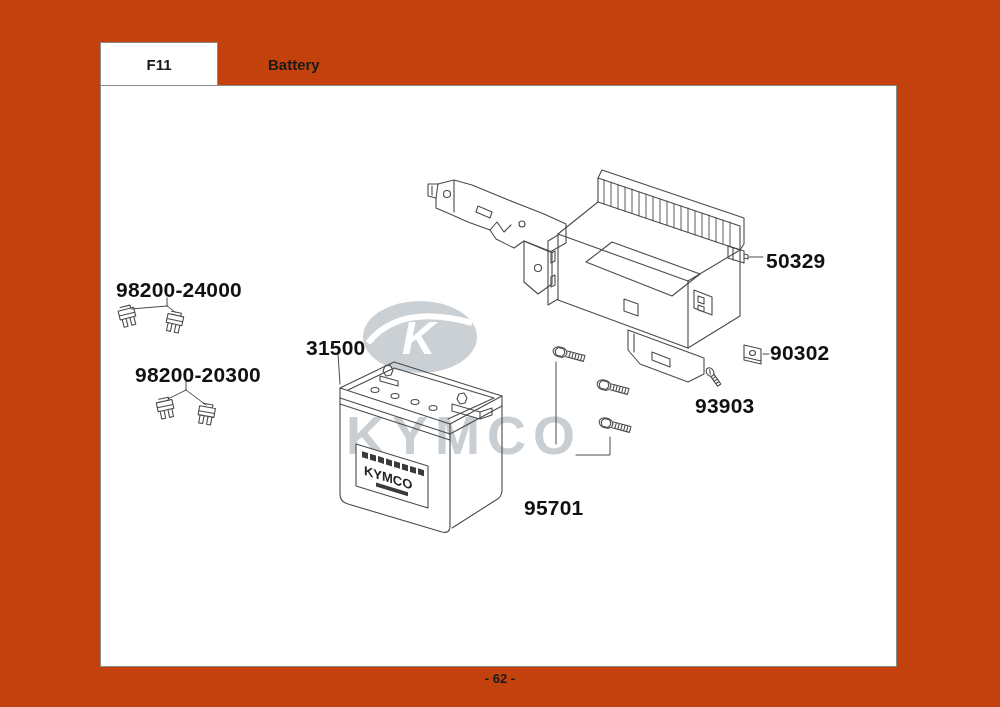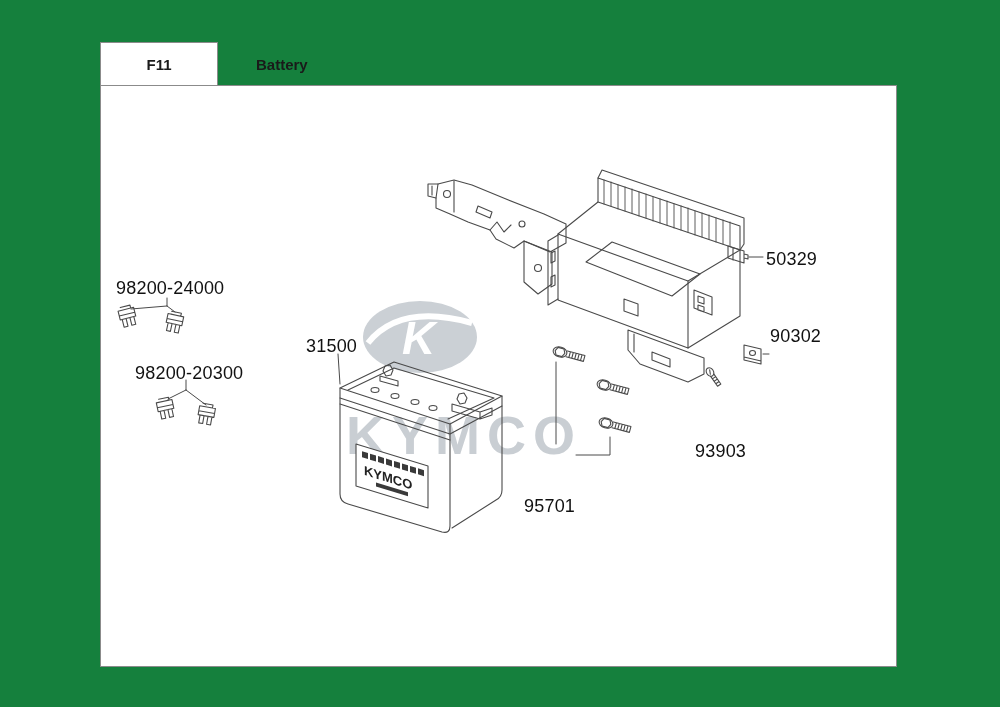--- a/index.html
+++ b/index.html
@@ -1,54 +1,54 @@
 <!DOCTYPE html>
 <html><head>
 <meta charset="utf-8">
 <style>
   * { margin:0; padding:0; box-sizing:border-box; }
   html,body { background:#ffffff; }
   body {
     width:1000px; height:707px; position:relative; overflow:hidden;
     font-family:"Liberation Sans", sans-serif; color:#1a1a1a;
   }
-  .page { position:absolute; inset:0; background:#15803d;padding-left:24px; }
+  .page { position:absolute; inset:0; background:#c2410c;padding-left:24px; }
 
   .frame {
     position:absolute; left:100px; top:85px; width:797px; height:582px;
     border:1px solid #8b8b8b; z-index:0; background:#fff;
   }
   .tab-box {
     position:absolute; left:100px; top:42px; width:118px; height:44px;
     border:1px solid #8b8b8b; background:#fff; z-index:4;
     display:flex; align-items:center; justify-content:center;
     font-weight:bold; font-size:15px;
   }
   .section-title {
-    position:absolute; left:256px; top:56px; z-index:4;
+    position:absolute; left:268px; top:56px; z-index:4;
     font-weight:bold; font-size:15px;
   }
   .page-number {
     position:absolute; left:0; top:671px; width:100%; text-align:center;
     font-weight:bold; font-size:13px; z-index:4;
   }
 
   
   .watermark { position:absolute; inset:0; z-index:1; pointer-events:none; }
   .wm-logo { position:absolute; left:360px; top:297px; }
   .wm-text {
     position:absolute; left:346px; top:404px;
     font-size:54px; font-weight:bold; letter-spacing:7px; color:#c9ced3;
     white-space:nowrap;
   }
 
   svg.art { position:absolute; left:0; top:0; z-index:2; }
 
   .part-label {
-    position:absolute; z-index:3; font-weight:normal; font-size:18px;
+    position:absolute; z-index:3; font-weight:bold; font-size:21px;
     color:#111; letter-spacing:0.2px; white-space:nowrap;
   }
 </style>
 </head>
 <body>
 
 <div class="page">
 
   <div class="tab-box">
     <span>F11</span>
@@ -169,17 +169,18 @@
         <path d="M186,380 L186,390 M186,390 L168,399 M186,390 L206,405"></path>
         <path d="M556,362 L556,444 M576,455 L610,455 L610,437"></path>
       </g>
     </g>
   </svg>
 
   <div class="part-label" style="left:116px; top:278px;">98200-24000</div>
   <div class="part-label" style="left:135px; top:363px;">98200-20300</div>
   <div class="part-label" style="left:306px; top:336px;">31500</div>
   <div class="part-label" style="left:766px; top:249px;">50329</div>
-  <div class="part-label" style="left:770px; top:326px;">90302</div>
-  <div class="part-label" style="left:695px; top:394px;margin-top:47px;">93903</div>
+  <div class="part-label" style="left:770px; top:341px;">90302</div>
+  <div class="part-label" style="left:695px; top:394px;">93903</div>
   <div class="part-label" style="left:524px; top:468px;margin-top:28px;">95701</div>
 
+  <div class="page-number">- 62 -</div>
 </div>
 
 </body></html>

